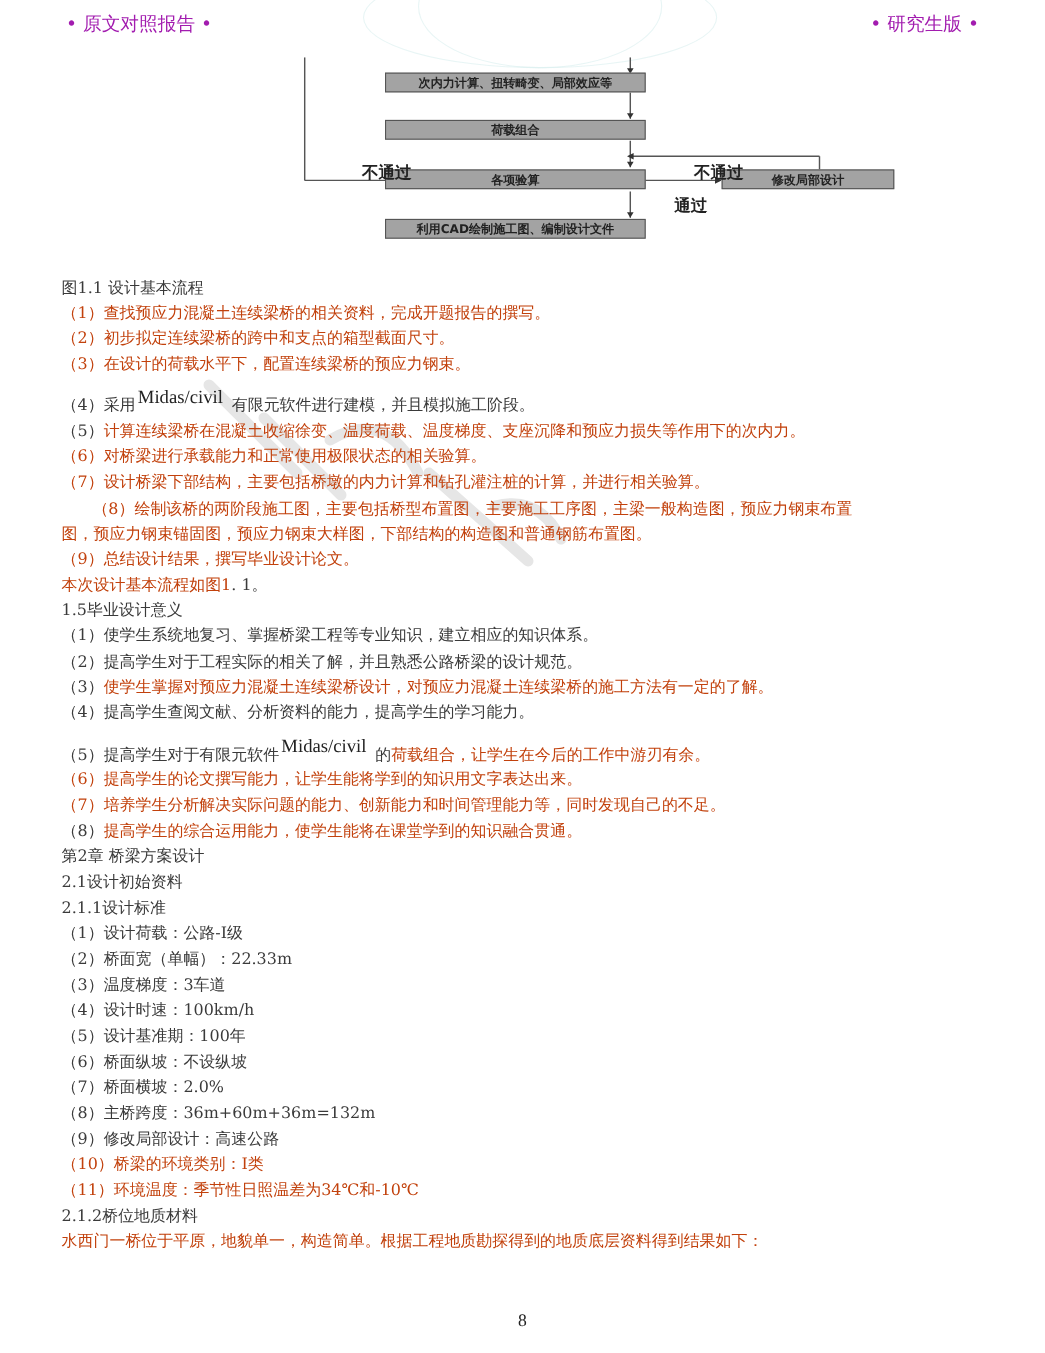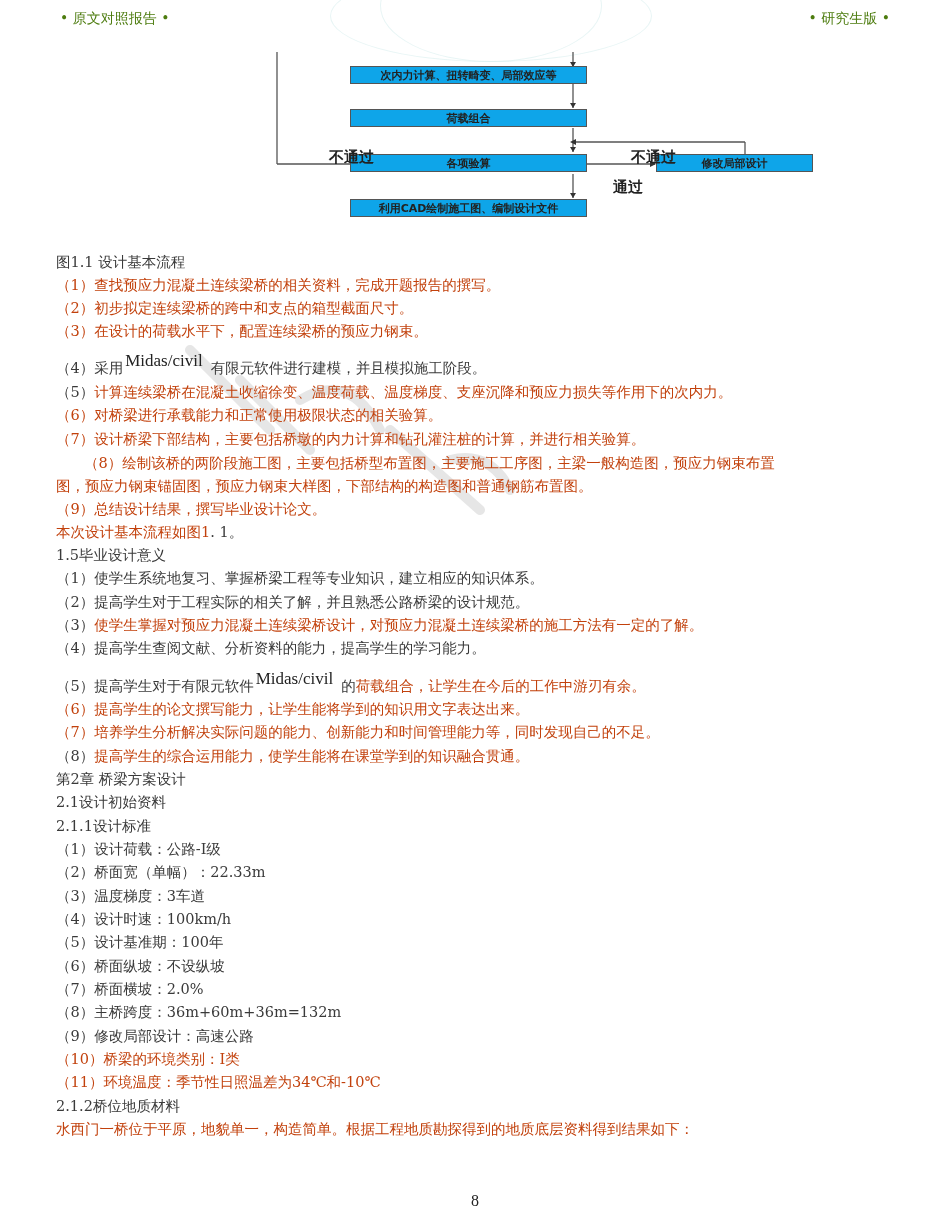--- a/index.html
+++ b/index.html
@@ -3,40 +3,40 @@
   <meta charset="utf-8">
   <style>
     html, body { margin: 0; padding: 0; background: #ffffff; }
     body {
       width: 950px; height: 1230px; position: relative; overflow: hidden;
       font-family: "DejaVu Serif", "Liberation Serif", serif;
       color: #3a3a3a;
     }
     .header {
       position: absolute; top: 8px; left: 0; width: 950px; height: 24px;
-      font-size: 14px; color: #4d7c0f;
+      font-size: 17px; color: #a21caf;
     }
     .header .left { position: absolute; left: 60px; top: 2px; }
     .header .right { position: absolute; right: 60px; top: 2px; }
     .watermark-top {
       position: absolute; top: -30px; left: 330px; width: 320px; height: 90px;
       border-radius: 50%; border: 1px solid #d9efee; opacity: 0.6;
     }
     .watermark-top2 {
       position: absolute; top: -50px; left: 380px; width: 220px; height: 110px;
       border-radius: 50%; border: 1px solid #d9efee; opacity: 0.6;
     }
     .watermark-diag {
       position: absolute; left: 150px; top: 310px; width: 420px; height: 220px;
       pointer-events: none;
     }
     
     .flow { position: absolute; left: 270px; top: 52px; width: 560px; height: 172px; }
     .flow .box {
-      position: absolute; border: 1.5px solid #555; background: #0ea5e9;
+      position: absolute; border: 1.5px solid #555; background: #a3a3a3;
       font-size: 11px; font-weight: bold; color: #222; text-align: center;
       height: 18px; line-height: 18px; box-sizing: border-box;
       font-family: "DejaVu Sans", sans-serif;
     }
     .flow .lbl { position: absolute; font-size: 15px; font-weight: bold; color: #222; font-family: "DejaVu Sans", sans-serif; margin-left: 35px; }
     .flow svg { position: absolute; left: 0; top: 0; }
 
     .content { position: absolute; left: 56px; top: 252px; width: 840px; }
     .line {
       position: absolute; left: 0; font-size: 14.5px; white-space: nowrap;

